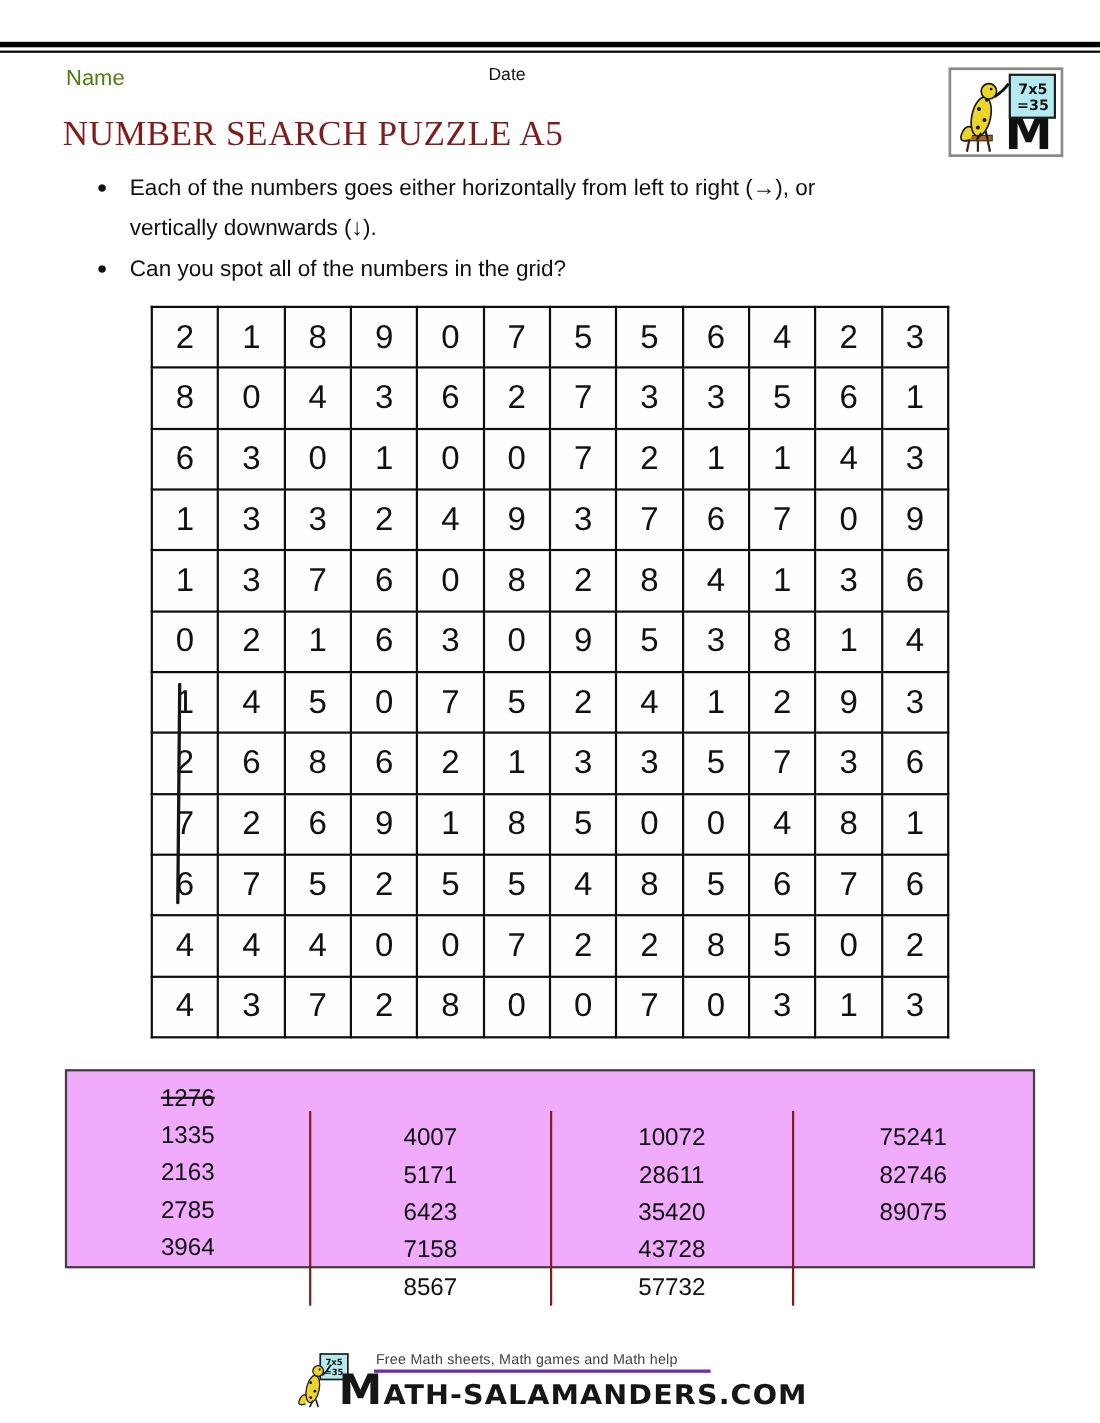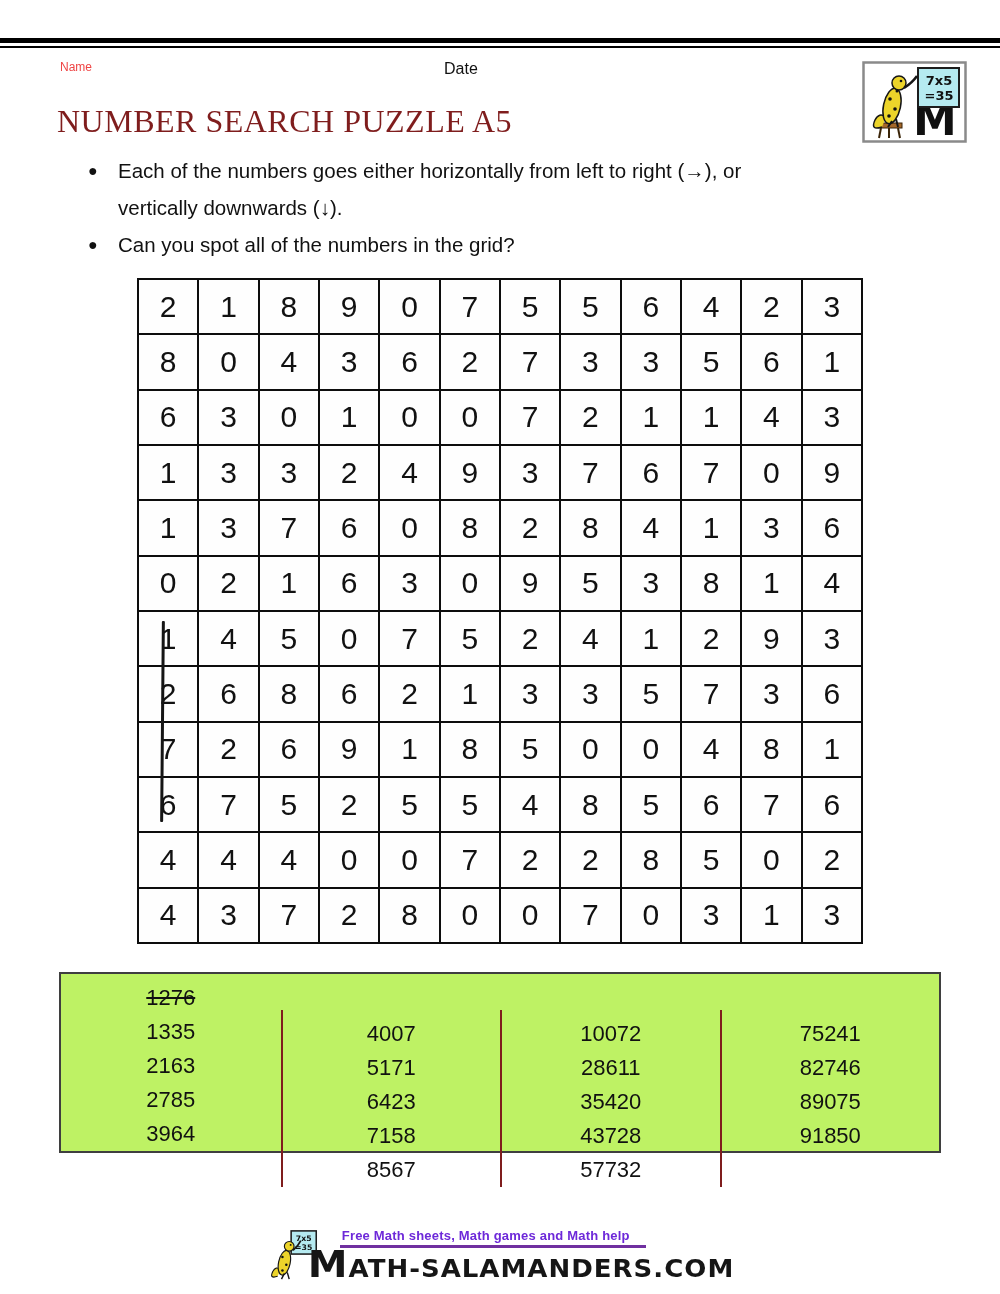--- a/index.html
+++ b/index.html
@@ -6,21 +6,21 @@
   * { margin:0; padding:0; box-sizing:border-box; }
   html,body { background:#ffffff; }
   body {
     width:1000px; height:1294px; position:relative;
     font-family:"Liberation Sans","DejaVu Sans",sans-serif;
     color:#1a1a1a; overflow:hidden;
   }
   .rule-thick { position:absolute; left:0; top:38px; width:1000px; height:5px; background:#000; }
   .rule-thin  { position:absolute; left:0; top:46px; width:1000px; height:2px; background:#000; }
 
-  .name-label { position:absolute; left:60px;  top:60px; font-size:12px; color:#ef4444; }
+  .name-label { position:absolute; left:60px;  top:60px; font-size:20px; color:#4d7c0f; }
   .date-label { position:absolute; left:410px; top:60px; font-size:16px; color:#111;margin-left:34px; }
 
   .corner-logo { position:absolute; left:862px; top:61px; width:105px; height:82px; }
 
   .page-title {
     position:absolute; left:57px; top:103px;
     font-family:"Liberation Serif","DejaVu Serif",serif;
     font-size:32px; font-weight:500; letter-spacing:0.5px;
     color:#365f91;
   }
@@ -36,31 +36,31 @@
     font-size:30px; color:#111; background:#fefefe;
   }
   .strike-line {
     position:absolute; width:3px; background:#151515; border-radius:1px;
     transform:rotate(0.5deg);
   }
 
   .number-list {
     position:absolute; left:59px; top:972px; width:882px; height:181px;
     border:2px solid #3f3f3f; display:grid; grid-template-columns:repeat(4,1fr);
-    background:#bef264;
+    background:#f0abfc;
   }
   .list-col { padding-top:7px; text-align:center; }
   .list-col + .list-col { border-left:2px solid #7f1d1d;margin-top:36px; }
   .list-num { font-size:22px; line-height:34px; color:#111; }
   .list-num.struck { text-decoration:line-through; text-decoration-thickness:2px; }
 
   .footer { position:absolute; left:0; top:1228px; width:1000px; display:flex; justify-content:center; }
   .footer-inner { display:flex; align-items:flex-end; }
   .footer-col { margin-left:-16px; }
-  .f-tagline { font-size:13px; font-weight:bold; color:#6d28d9; margin-left:34px; letter-spacing:0.2px; }
+  .f-tagline { font-size:13px; font-weight:normal; color:#404040; margin-left:34px; letter-spacing:0.2px; }
   .f-rule { height:3px; background:#7030a0; margin:2px 0 1px 32px; width:306px; }
   .f-site {
     font-size:26px; font-weight:bold; color:#161616; letter-spacing:1px; line-height:30px;
     font-family:"DejaVu Sans",sans-serif; transform:scaleY(0.95);
   }
   .f-site::first-letter { font-size:40px; }
 </style>
 </head>
 <body>
 
@@ -310,21 +310,20 @@
       <div class="list-num">10072</div>
       <div class="list-num">28611</div>
       <div class="list-num">35420</div>
       <div class="list-num">43728</div>
       <div class="list-num">57732</div>
     </div>
     <div class="list-col">
       <div class="list-num">75241</div>
       <div class="list-num">82746</div>
       <div class="list-num">89075</div>
-      <div class="list-num">91850</div>
     </div>
   </div>
 
 <div class="footer">
   <div class="footer-inner">
     <svg width="58" height="56" viewBox="0 0 60 58">
       <g>
         <rect x="26" y="3" width="26" height="24" fill="#b5eaf0" stroke="#1d1d1d" stroke-width="1.6"></rect>
         <text x="39" y="13" text-anchor="middle" font-family="DejaVu Sans,sans-serif" font-weight="bold" font-size="8" fill="#111">7x5</text>
         <text x="39" y="23" text-anchor="middle" font-family="DejaVu Sans,sans-serif" font-weight="bold" font-size="8" fill="#111">=35</text>

